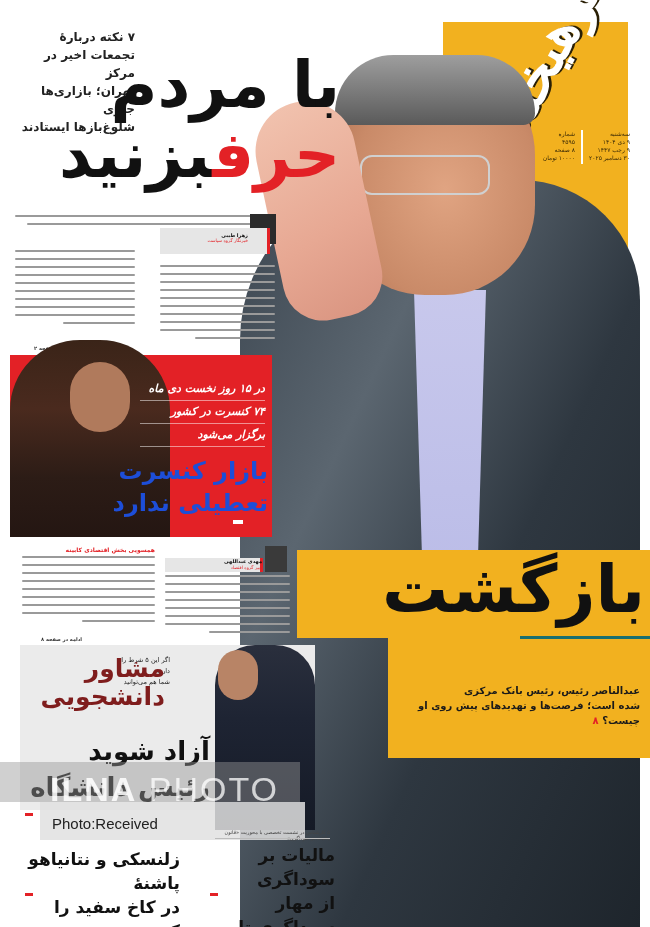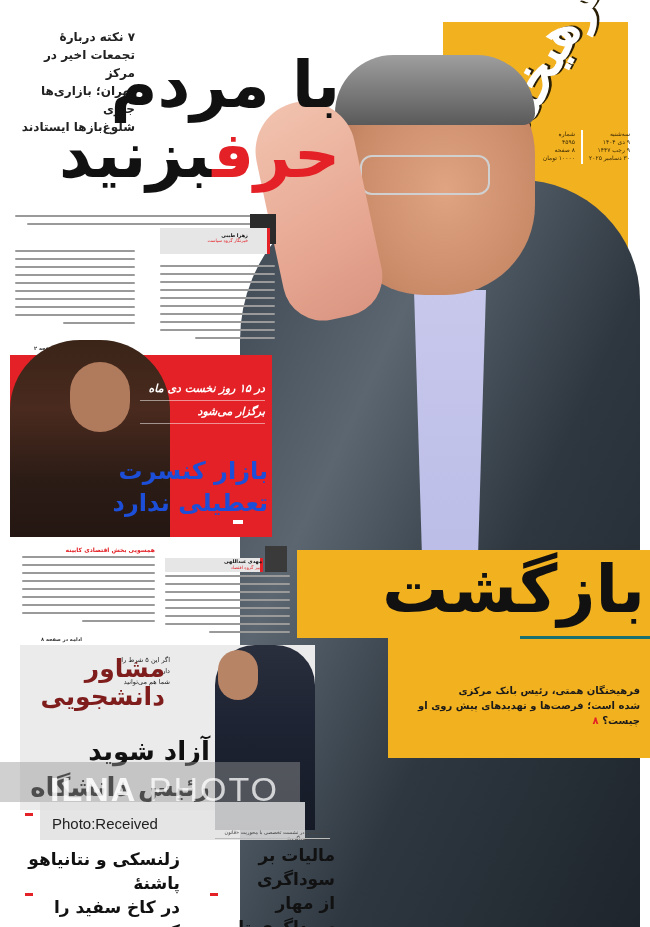--- a/index.html
+++ b/index.html
@@ -291,20 +291,21 @@
   <div class="text-line"></div>
     <div class="text-line" style="width:70%"></div>
 </div>
 <div class="abs continue-1">ادامه در صفحه ۲</div>
 
 <div class="abs concert-red"></div>
 <div class="abs singer"></div>
 <div class="abs singer-face"></div>
 <div class="abs concert-kicker">
   <span>در ۱۵ روز نخست دی ماه</span>
+  <span>۷۴ کنسرت در کشور</span>
   <span>برگزار می‌شود</span>
 </div>
 <div class="abs concert-title">
   <div>بازار کنسرت</div>
   <div>تعطیلی ندارد</div>
 </div>
 <div class="abs concert-page"></div>
 
 <div class="abs author2-photo"></div>
 <div class="abs author2-box"></div>
@@ -334,21 +335,21 @@
 </div>
 <div class="abs continue-2">ادامه در صفحه ۸</div>
 
 <div class="abs yellow-block"></div>
 <div class="abs yellow-block2"></div>
 <div class="abs teal-line"></div>
 <div class="abs hemmati-title">
   <span style="display:block">بازگشت</span>
 </div>
 <div class="abs hemmati-lead">
-  <div>فرهیختگان همتی، رئیس بانک مرکزی</div>
+  <div>عبدالناصر رئیس، رئیس بانک مرکزی</div>
   <div><span>شده است؛ فرصت‌ها و تهدیدهای پیش روی او چیست؟</span> <span class="hemmati-page">۸</span></div>
 </div>
 
 <div class="abs student-bg"></div>
 <div class="abs student-photo"></div>
 <div class="abs student-face"></div>
 <div class="abs student-kicker">
   <div>اگر این ۵ شرط را دارید</div>
   <div>شما هم می‌توانید</div>
 </div>

